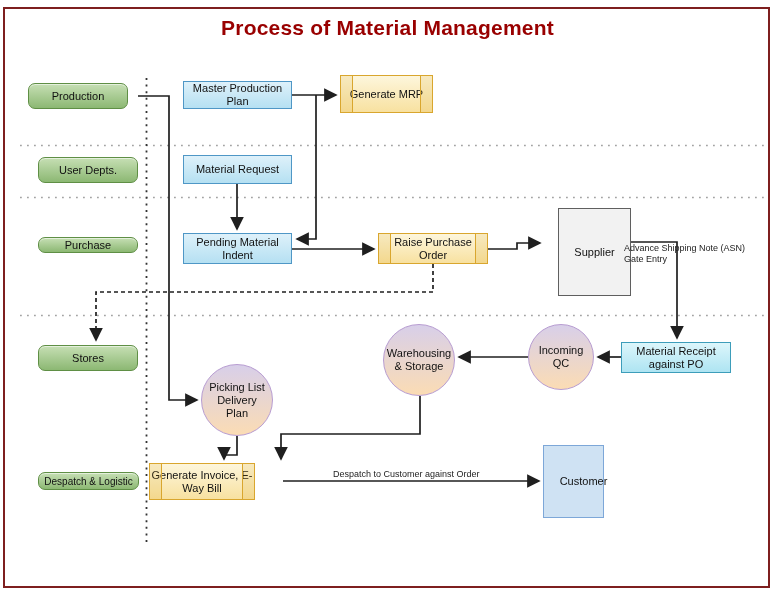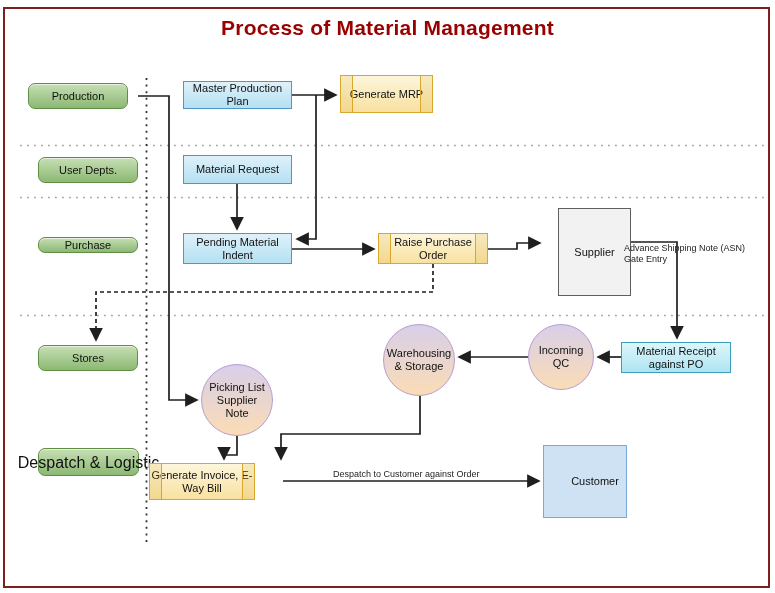--- a/index.html
+++ b/index.html
@@ -65,32 +65,32 @@
     <path d="M237,436 L237,455 L224,455 L224,459" marker-end="url(#arr)"></path>
     <path d="M283,481 L539,481" marker-end="url(#arr)"></path>
     <path d="M433,264 L433,292 L96,292 L96,340" marker-end="url(#arr)" stroke-dasharray="4 3"></path>
   </g>
 </svg>
 
 <div class="node lane" style="left:28px;top:83px;width:100px;height:26px;">Production</div>
 <div class="node lane" style="left:38px;top:157px;width:100px;height:26px;">User Depts.</div>
 <div class="node lane" style="left:38px;top:237px;width:100px;height:16px;">Purchase</div>
 <div class="node lane" style="left:38px;top:345px;width:100px;height:26px;">Stores</div>
-<div class="node lane" style="left:38px;top:448px;width:101px;height:28px;font-size:16px;">Despatch &amp; Logistic</div>
+<div class="node lane" style="left:38px;top:472px;width:101px;height:18px;font-size:10px;">Despatch &amp; Logistic</div>
 
 <div class="node proc" style="left:183px;top:81px;width:109px;height:28px;">Master Production Plan</div>
 <div class="node predef" style="left:340px;top:75px;width:93px;height:38px;">Generate MRP</div>
 <div class="node proc" style="left:183px;top:155px;width:109px;height:29px;">Material Request</div>
 <div class="node proc" style="left:183px;top:233px;width:109px;height:31px;">Pending Material Indent</div>
 <div class="node predef" style="left:378px;top:233px;width:110px;height:31px;">Raise Purchase Order</div>
 <div class="node supplier" style="left:558px;top:208px;width:73px;height:88px;">Supplier</div>
 <div class="node receipt" style="left:621px;top:342px;width:110px;height:31px;">Material Receipt against PO</div>
 <div class="node circle" style="left:528px;top:324px;width:66px;height:66px;">Incoming QC</div>
 <div class="node circle" style="left:383px;top:324px;width:72px;height:72px;">Warehousing &amp; Storage</div>
-<div class="node circle" style="left:201px;top:364px;width:72px;height:72px;">Picking List Supplier Note</div>
+<div class="node circle" style="left:201px;top:364px;width:72px;height:72px;">Picking List Delivery Plan</div>
 <div class="node predef" style="left:149px;top:463px;width:106px;height:37px;">Generate Invoice, E-Way Bill</div>
-<div class="node customer" style="left:543px;top:445px;width:84px;height:73px;padding-left:20px;">Customer</div>
+<div class="node customer" style="left:543px;top:445px;width:61px;height:73px;padding-left:20px;">Customer</div>
 
 <div class="annot" style="left:624px;top:215px;width:135px;margin-top:28px;">
   <span>Advance Shipping Note (ASN)</span>
   <span>Gate Entry</span>
 </div>
 <div class="annot" style="left:293px;top:469px;padding-left:40px;">Despatch to Customer against Order</div>
 
 </body></html>

